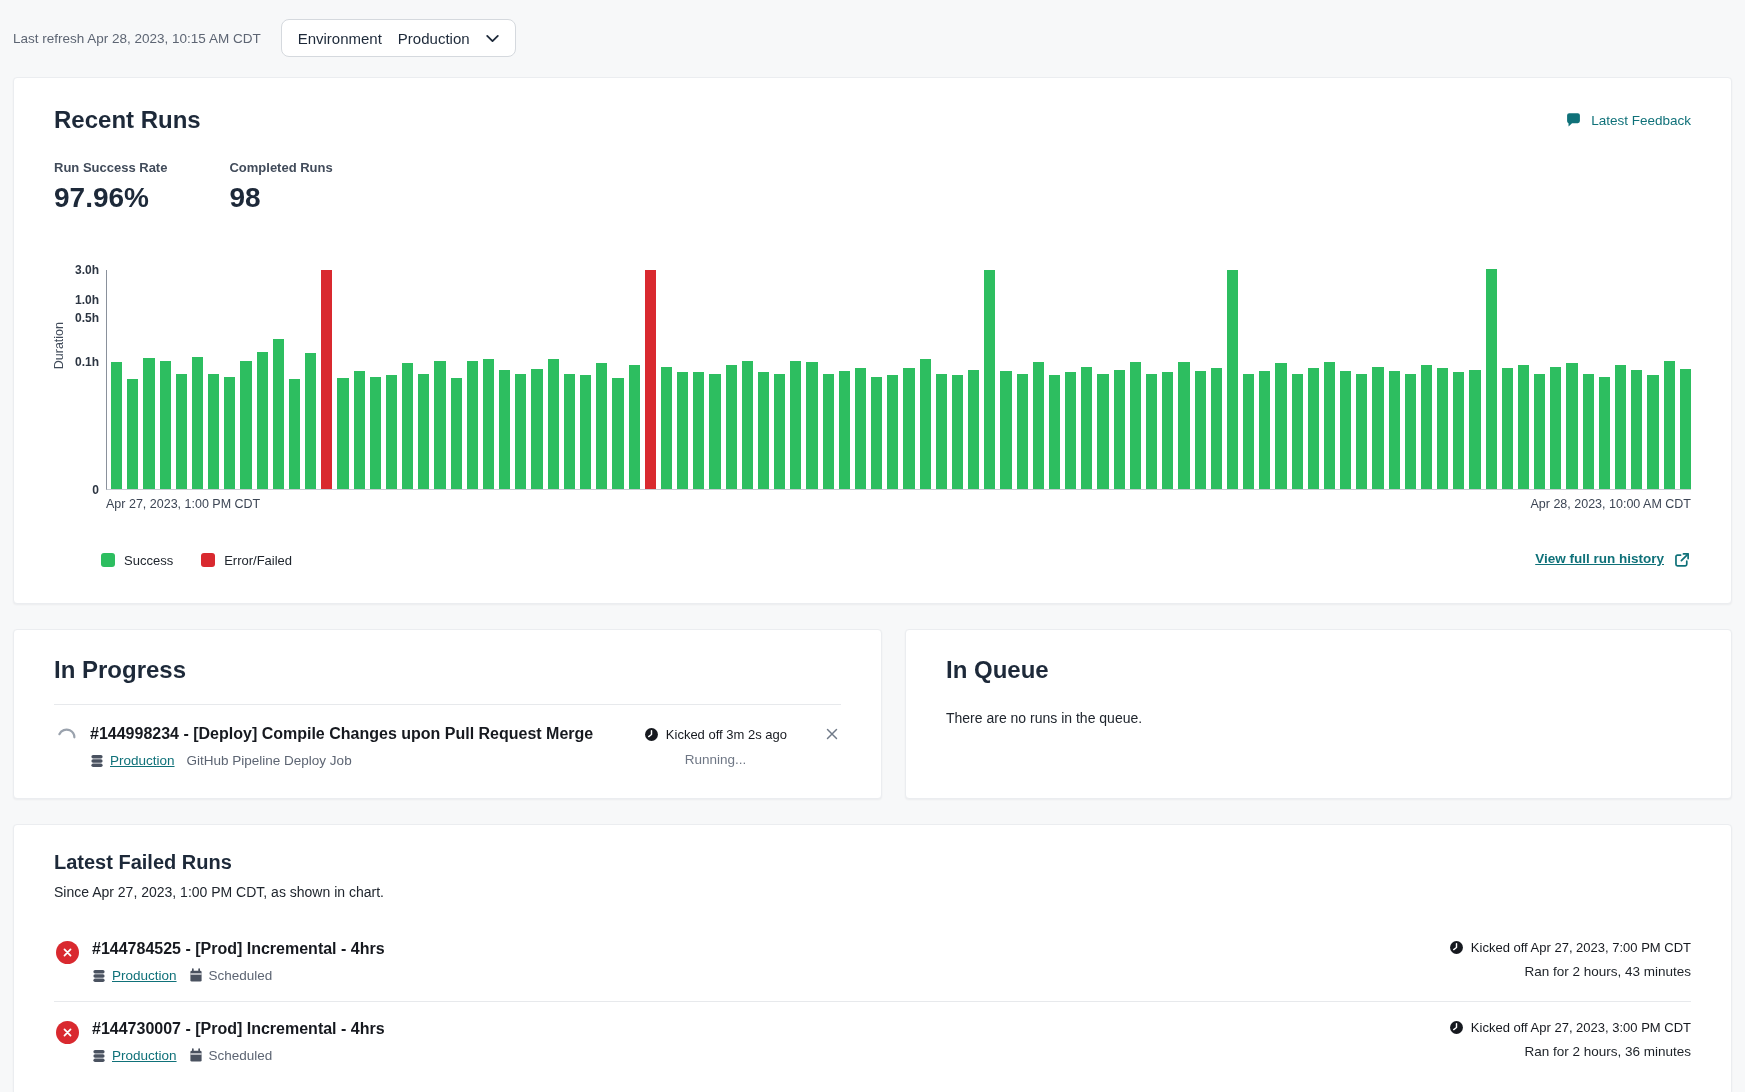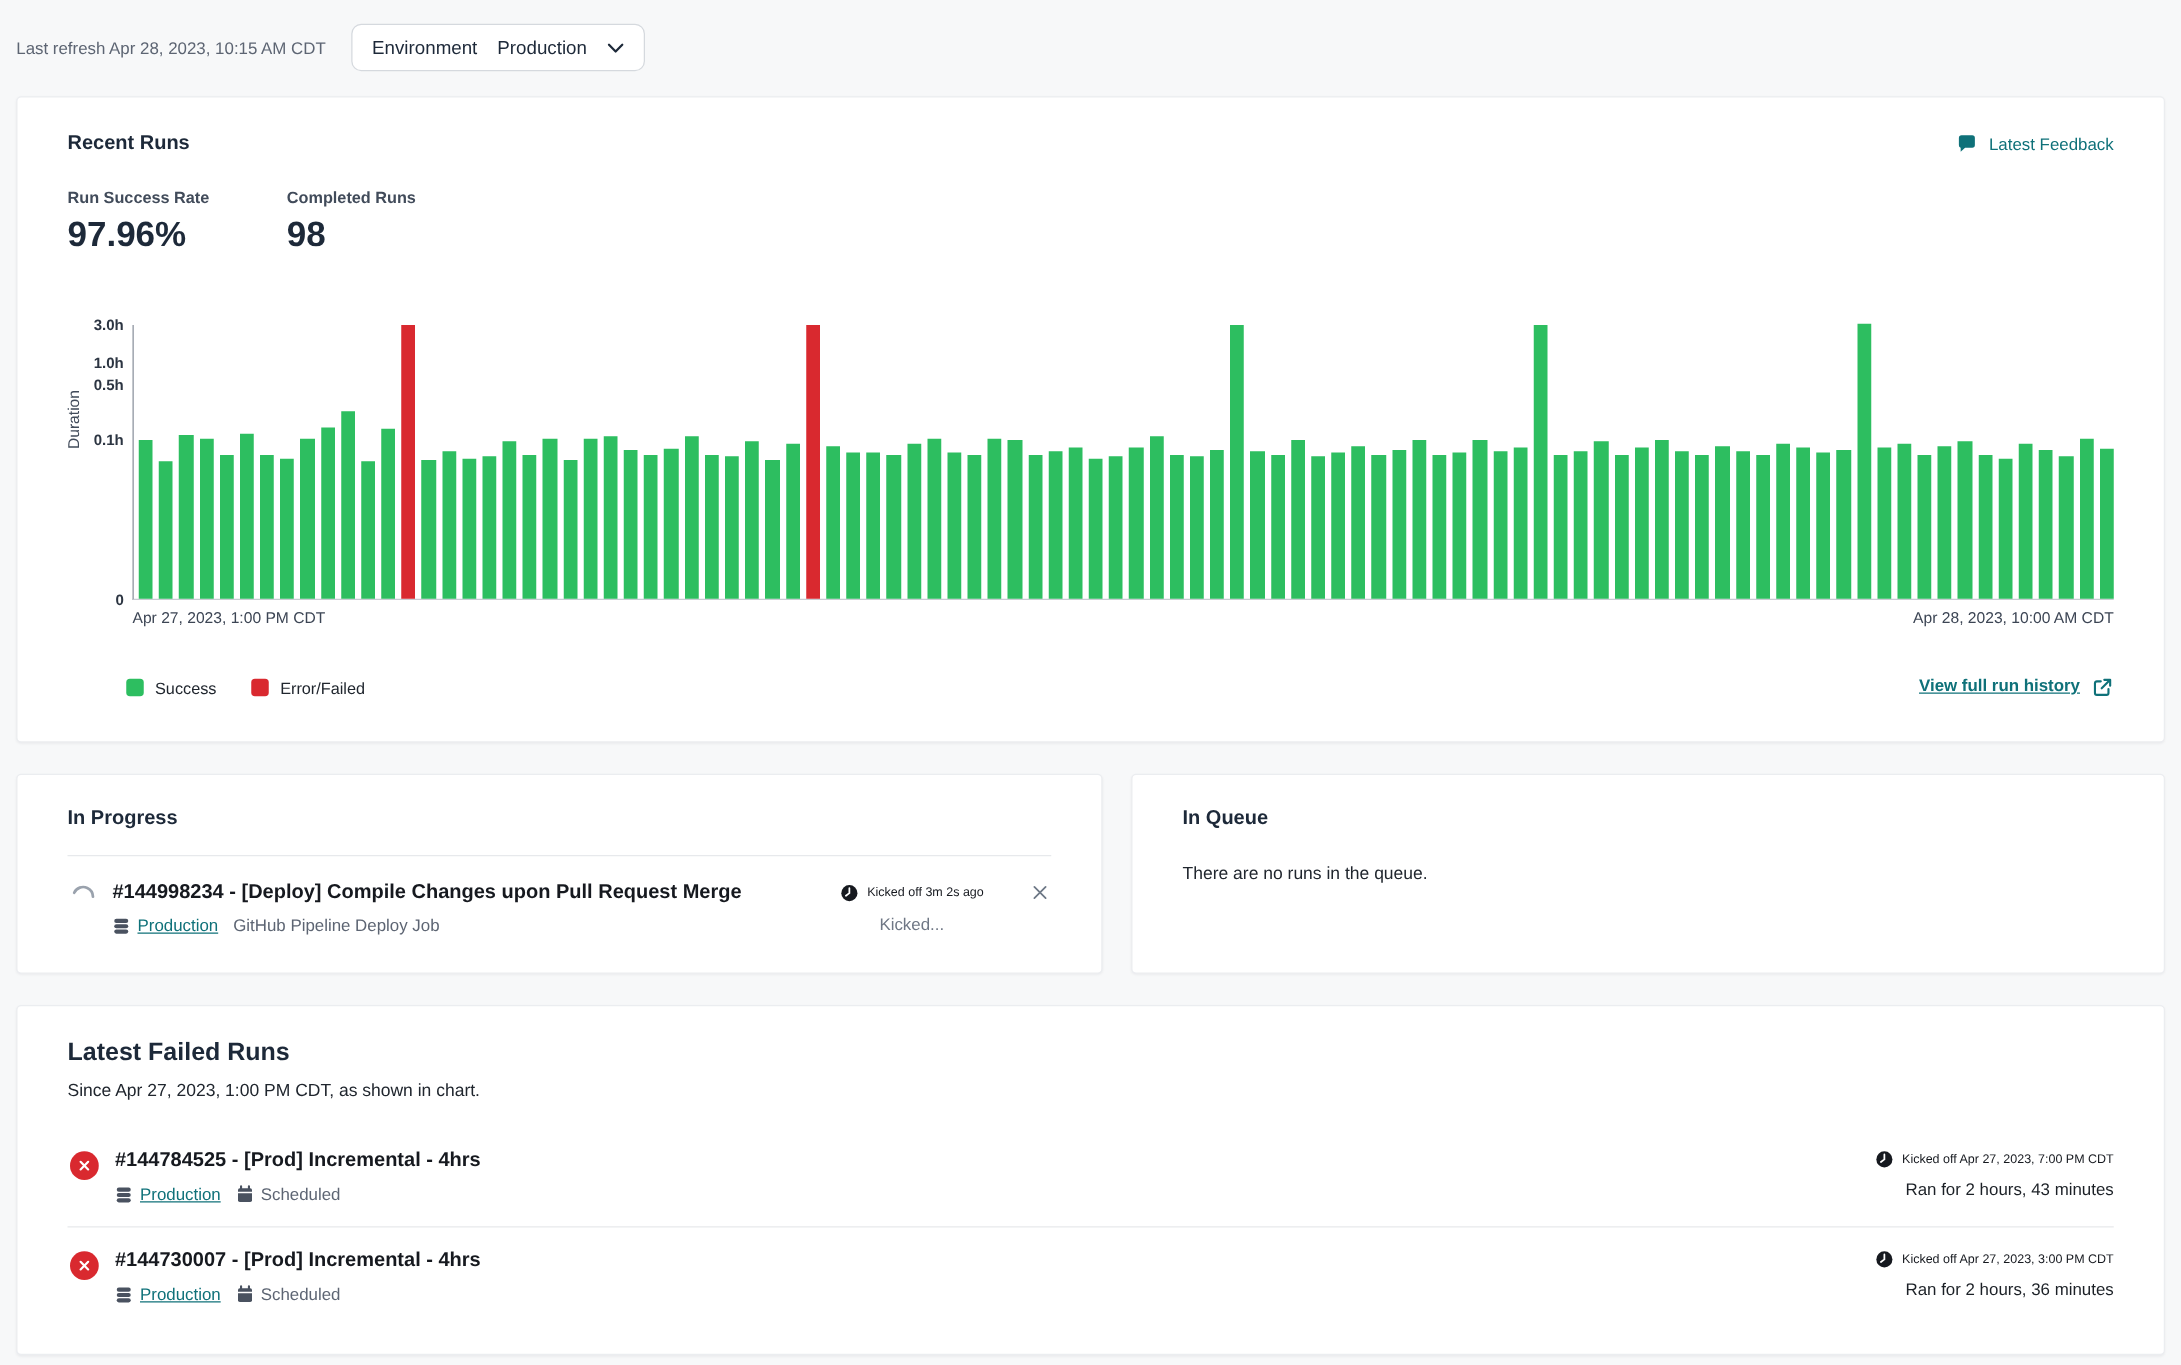--- a/index.html
+++ b/index.html
@@ -29,21 +29,21 @@
   .content { padding: 0 13px; }
 
   
   .card {
     background: #fff; border: 1px solid #ebedf0; border-radius: 4px;
     box-shadow: 0 1px 2px rgba(15,23,42,0.05);
   }
   #recent-runs-card { margin-top: 13px; padding: 28px 40px 34px 40px; }
 
   .card-head { display: flex; align-items: center; justify-content: space-between; }
-  .card-title { font-size: 16px; font-weight: 700; color: #1d2939; }
+  .card-title { font-size: 24px; font-weight: 700; color: #1d2939; }
   .leave-feedback {
     display: flex; align-items: center; gap: 9px;
     color: #0f7179; font-size: 13.5px; cursor: pointer;
   }
 
   
   .stats { display: flex; gap: 62px; margin-top: 26px; }
   .stat-label { font-size: 13px; font-weight: 700; color: #414b5a; }
   .stat-value { font-size: 28px; font-weight: 700; color: #1d2939; margin-top: 7px; }
 
@@ -95,21 +95,21 @@
   .run-row { display: flex; align-items: flex-start; margin-top: 20px; }
   .spinner-wrap { margin: 2px 13px 0 2px; }
   .run-main { flex: 1; min-width: 0; }
   .run-title { font-size: 16px; font-weight: 700; color: #16191f; }
   .run-meta { display: flex; align-items: center; gap: 12px; margin-top: 10px; font-size: 13.5px; color: #5d6573; }
   .env-link { display: flex; align-items: center; gap: 6px; color: #0f7179; cursor: pointer; }
   .env-link .lbl { text-decoration: underline; }
   .trigger { display: flex; align-items: center; gap: 6px; }
   .run-right { margin-left: 12px; }
   .run-right-top { display: flex; align-items: center; }
-  .kicked { display: flex; align-items: center; gap: 7px; font-size: 10px; color: #16191f; white-space: nowrap; }
+  .kicked { display: flex; align-items: center; gap: 7px; font-size: 13px; color: #16191f; white-space: nowrap; }
   .close-btn { margin-left: 36px; cursor: pointer; display: flex; }
   .running { margin-top: 9px; font-size: 13.5px; color: #6f7785; text-align: center; padding-right: 54px; }
 
   .queue-empty { margin-top: 26px; font-size: 14px; color: #20262e; }
 
   
   #failed-card { margin-top: 25px; padding: 26px 40px 36px 40px; margin-bottom: 17px; }
   #failed-card .card-title { font-size: 20px; }
   .failed-subtitle { margin-top: 10px; font-size: 14px; color: #20262e; }
   .failed-rows { margin-top: 26px; }
@@ -345,21 +345,21 @@
                   </svg>
               </span>
               <span>Kicked off 3m 2s ago</span>
             </span>
             <span class="close-btn">
               <svg width="18" height="18" viewBox="0 0 20 20">
                   <path d="M5 5l10 10M15 5L5 15" stroke="#707a88" stroke-width="1.6" stroke-linecap="round"></path>
                 </svg>
             </span>
           </div>
-          <div class="running">Kicked...</div>
+          <div class="running">Running...</div>
         </div>
       </div>
     </div>
 
     <div class="card" id="in-queue-card">
       <div class="card-title">In Queue</div>
       <div class="queue-empty">There are no runs in the queue.</div>
     </div>
   </div>
 

